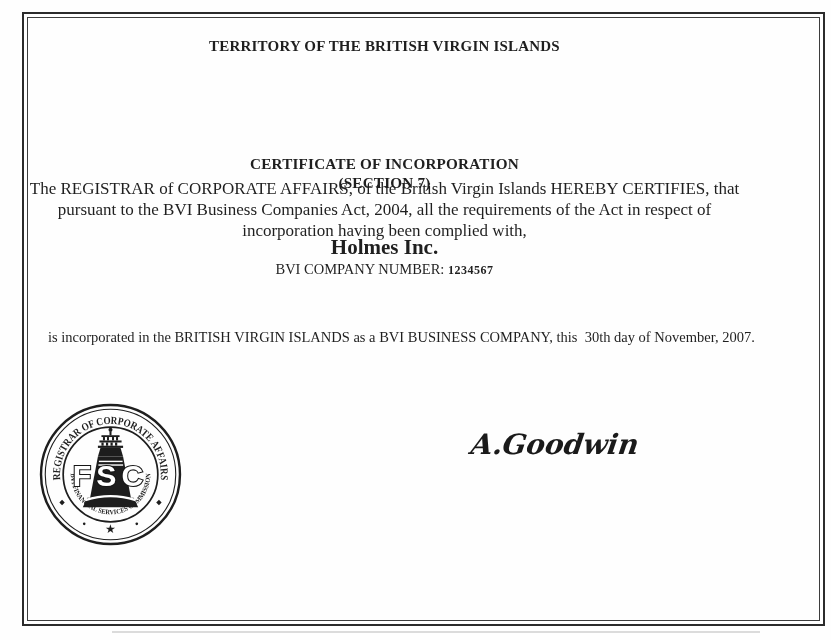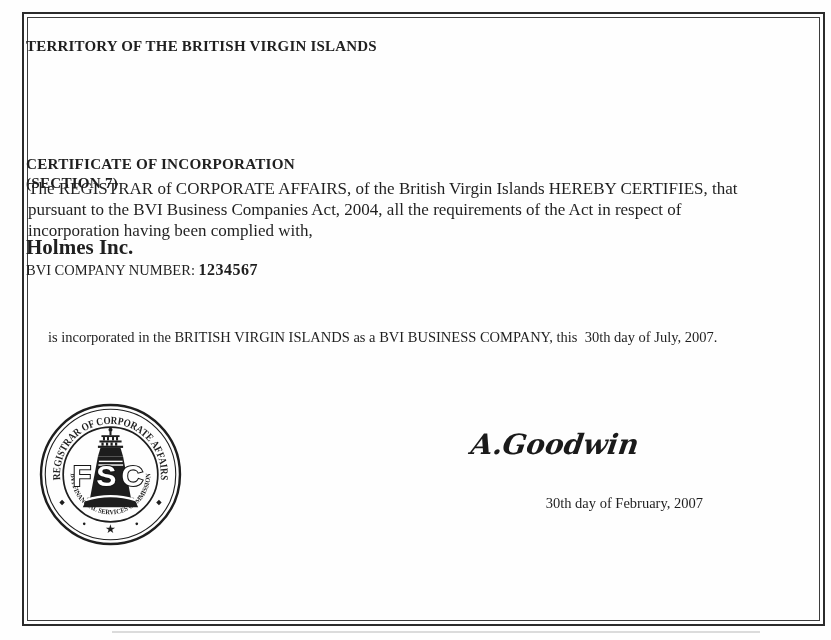--- a/index.html
+++ b/index.html
@@ -19,33 +19,33 @@
   }
   .frame-inner {
     position:absolute; left:3px; top:3px; right:3px; bottom:3px;
     border:1px solid #3d3d3d;
   }
   .scan-artifact {
     position:absolute; left:112px; top:631px; width:648px; height:2px;
     background:#bdbdbd; opacity:.55;
   }
 
-  .centered-block { position:absolute; left:26px; right:88px; }
+  .centered-block { position:absolute; left:26px; right:88px; text-align:center; }
 
   .header-block { top:37px; font-weight:bold; font-size:15px; line-height:18.5px; letter-spacing:.2px; }
   .title-block  { top:119px; font-weight:bold; font-size:15.2px; line-height:18.5px; letter-spacing:.2px;margin-top:36px; }
 
   .body-paragraph {
     top:178px; font-size:17px; line-height:21px; font-weight:normal;
     padding:0 2px;
   }
 
   .company-name   { top:235px; font-weight:bold; font-size:21px; }
   .company-number { top:261px; font-size:14.5px; }
-  .company-number .num { font-weight:bold; font-size:16px; letter-spacing:.5px; }
+  .company-number .num { font-weight:bold; font-size:12px; letter-spacing:.5px; }
 
   .incorporation-line {
     position:absolute; left:48px; top:329px; right:40px;
     font-size:14.5px; white-space:pre-wrap;
   }
 
   .seal-wrap { position:absolute; left:38px; top:402px; width:145px; height:145px; }
 
   .sig-name {
     position:absolute; left:452px; top:428px; width:206px;
@@ -88,21 +88,21 @@
 
   <div class="centered-block body-paragraph">The REGISTRAR of CORPORATE AFFAIRS, of the British Virgin Islands HEREBY CERTIFIES, that pursuant to the BVI Business Companies Act, 2004, all the requirements of the Act in respect of incorporation having been complied with,</div>
 
   <div class="centered-block company-name">Holmes Inc.</div>
 
   <div class="centered-block company-number">
     <span>BVI COMPANY NUMBER:</span>
     <span class="num">1234567</span>
   </div>
 
-  <div class="incorporation-line">is incorporated in the BRITISH VIRGIN ISLANDS as a BVI BUSINESS COMPANY, this  30th day of July, 2007.</div>
+  <div class="incorporation-line">is incorporated in the BRITISH VIRGIN ISLANDS as a BVI BUSINESS COMPANY, this  30th day of November, 2007.</div>
 
   <div class="seal-wrap">
     <svg width="145" height="145" viewBox="0 0 144 144">
 
       <circle cx="72" cy="72" r="69" fill="none" stroke="#1e1e1e" stroke-width="2.4"></circle>
       <circle cx="72" cy="72" r="64.8" fill="none" stroke="#1e1e1e" stroke-width="1.1"></circle>
       <circle cx="72" cy="72" r="47" fill="none" stroke="#1e1e1e" stroke-width="1.7"></circle>
 
       <defs>
         <path id="seal-top-arc" d="M 22.8 80.7 A 50 50 0 1 1 121.2 80.7" fill="none"></path>
@@ -146,17 +146,16 @@
         <circle cx="45.9" cy="121" r="1.3"></circle>
         <circle cx="98.1" cy="121" r="1.3"></circle>
       </g>
       <text x="72" y="130" font-size="12" text-anchor="middle" fill="#1d1d1d">★</text>
     </svg>
   </div>
 
   <div class="sig-name">A.Goodwin</div>
 
 
-  <div class="sig-date">30th day of February, 2007</div>
 
   <div class="scan-artifact"></div>
 
 </div>
 
 </body></html>

